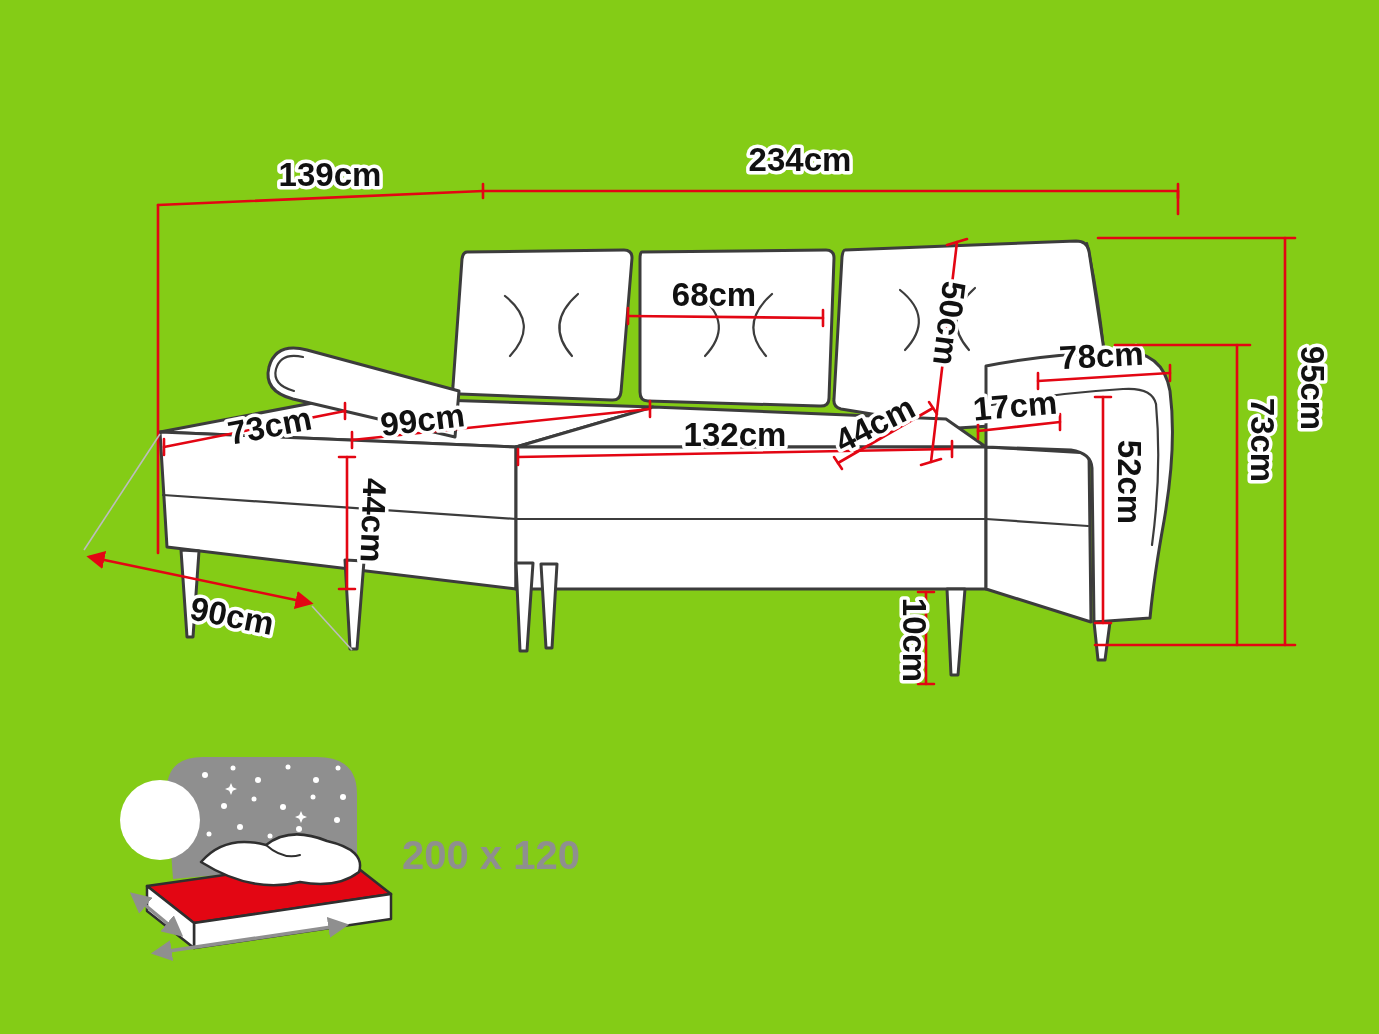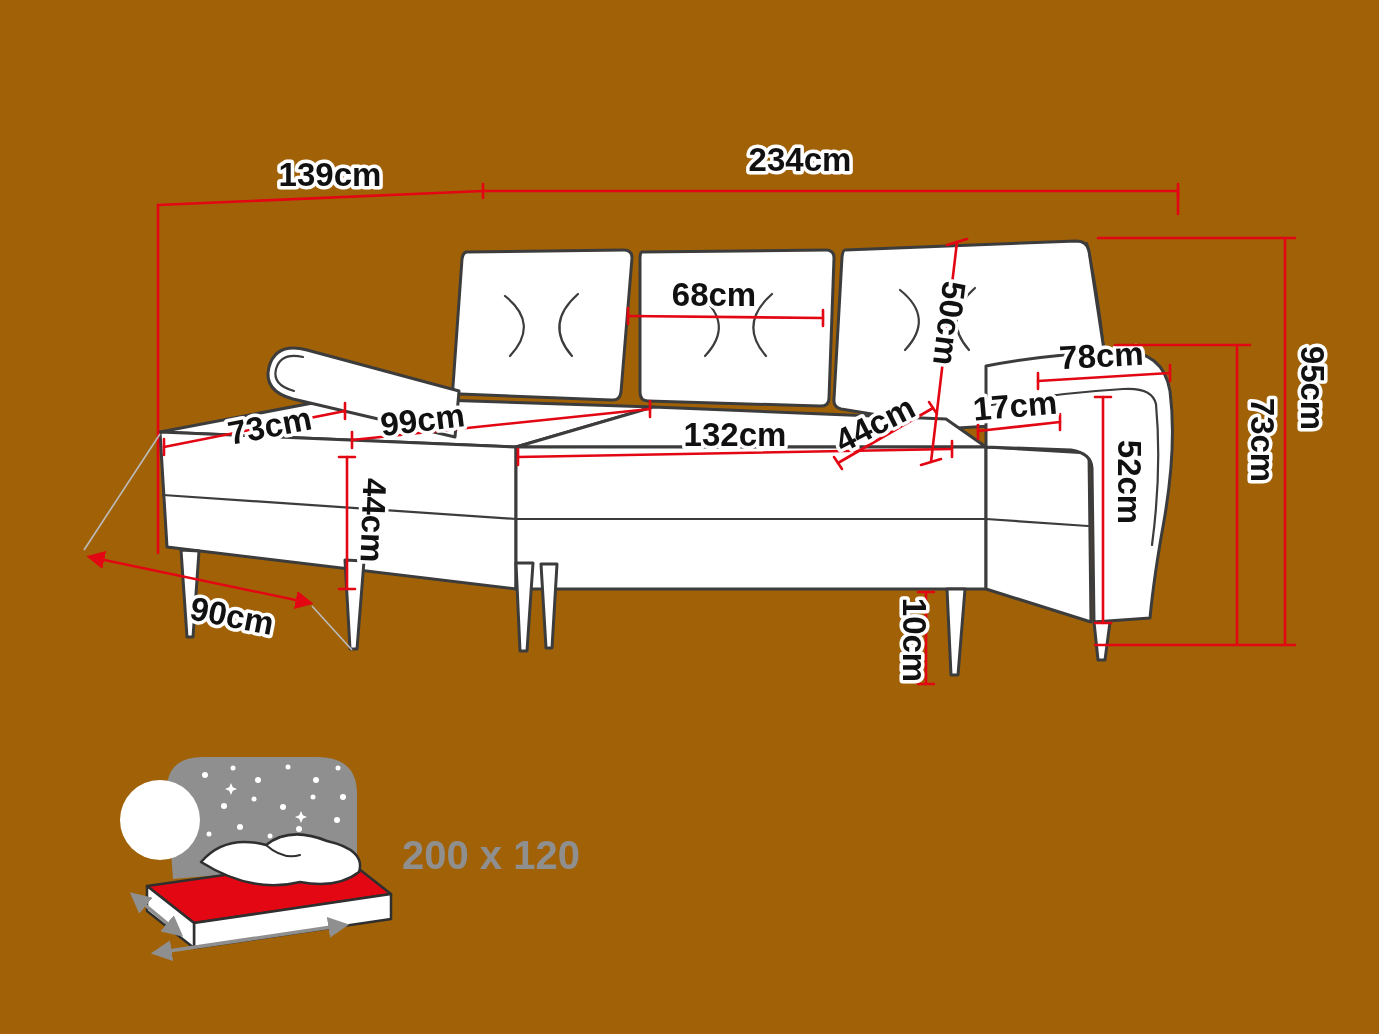--- a/index.html
+++ b/index.html
@@ -1,16 +1,16 @@
 <!DOCTYPE html>
 <html style="--dimension-red: #e30613; --outline: #3c3c3c; --icon-gray: #8f8f8f; --label: #111111;"><head>
 <meta charset="utf-8">
 <style>
   html,body{margin:0;padding:0;background:#fff;}
-  .canvas{position:relative;width:1379px;height:1034px;background:#a16207;overflow:hidden;
+  .canvas{position:relative;width:1379px;height:1034px;background:#84cc16;overflow:hidden;
           font-family:"Liberation Sans",sans-serif;}
   svg{position:absolute;left:0;top:0;}
   .ol{fill:#ffffff;stroke:var(--outline,#3c3c3c);stroke-width:3;stroke-linejoin:round;stroke-linecap:round;}
   .ol-thin{fill:none;stroke:var(--outline,#3c3c3c);stroke-width:2.2;stroke-linejoin:round;stroke-linecap:round;}
   .dim{fill:none;stroke:var(--dimension-red,#e30613);stroke-width:2.6;stroke-linecap:round;}
   .dim-label{font-family:"Liberation Sans",sans-serif;font-size:33px;font-weight:700;
              fill:var(--label,#111111);text-anchor:middle;
              paint-order:stroke;stroke:#ffffff;stroke-width:7;stroke-linejoin:round;}
   .guide{fill:none;stroke:#bcbcbc;stroke-width:1.6;}
   .icon-fill{fill:var(--icon-gray,#8f8f8f);stroke:none;}

